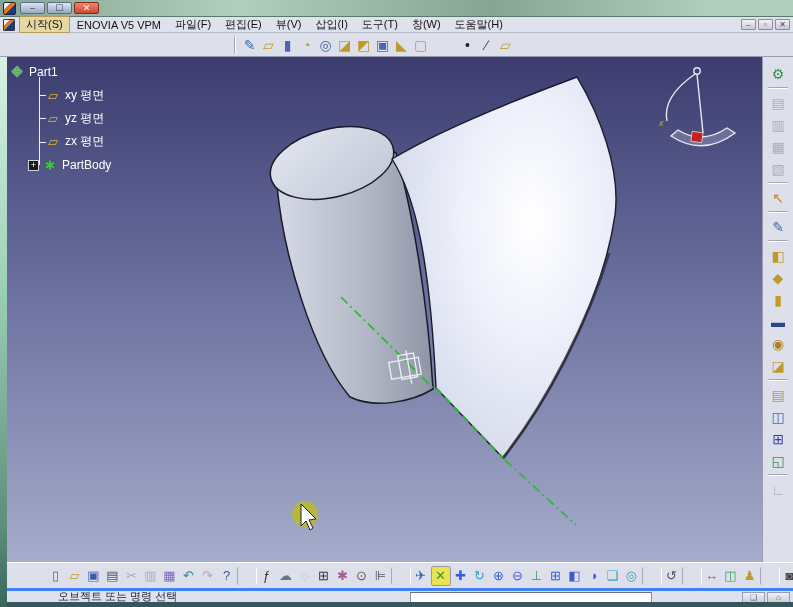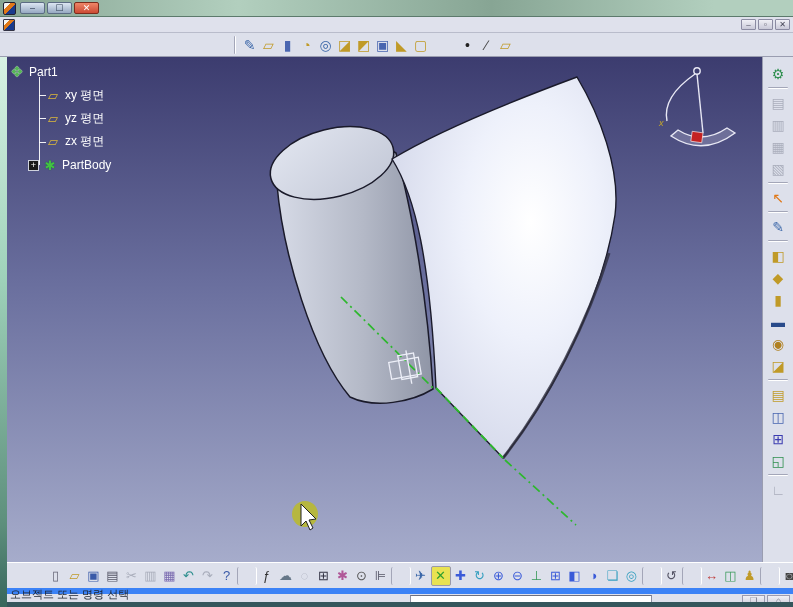--- a/index.html
+++ b/index.html
@@ -71,22 +71,22 @@
     display:flex;flex-direction:column;align-items:center;padding-top:6px;box-sizing:border-box;gap:1px;}
   .right-toolbar .tbi{width:21px;height:21px;font-size:14px;}
   .right-toolbar .k-sep{width:20px;height:0;border-top:1px solid #a3a6b8;border-bottom:1px solid #fff;margin:2px 0;}
 
   
   .toolbar-bottom{height:26px;background:var(--toolbar-bg);border-top:1px solid #fff;
     display:flex;align-items:center;padding-left:46px;box-sizing:border-box;}
   .toolbar-bottom .tbi{width:18px;height:18px;font-size:13px;margin:0 .5px;}
 
   
-  .statusbar{height:14px;background:var(--menu-bg);position:relative;display:flex;align-items:flex-end;
-    border-top:6px solid #3b82f6;box-sizing:border-box;font-size:11px;color:var(--status-text);}
+  .statusbar{height:14px;background:var(--menu-bg);position:relative;display:flex;align-items:center;
+    border-top:3px solid #3b82f6;box-sizing:border-box;font-size:11px;color:var(--status-text);padding-left:48px;}
   .status-msg{margin-left:10px;white-space:nowrap;}
   .cmd-input{position:absolute;left:410px;top:1px;width:236px;height:10px;border:1px solid #8b8ea0;
     border-top-color:#6c6f80;background:#fff;font-size:9px;padding:0 2px;}
   .status-btns{position:absolute;right:3px;top:1px;display:flex;gap:2px;}
   .sbtn{width:23px;height:11px;display:flex;align-items:center;justify-content:center;font-size:8px;color:#667;
     background:linear-gradient(180deg,#f0f0f6,#cdcdda);border:1px solid #9a9ab0;box-sizing:border-box;}
 
   .left-strip{position:absolute;left:0;top:57px;width:7px;height:550px;z-index:50;
     background:linear-gradient(180deg,#d8f2e4,var(--edge-strip) 40%,#5d8f7c 85%,#37665c);}
   .bottom-strip{position:absolute;left:0;bottom:0;width:100%;height:5px;background:#35565c;z-index:40;}
@@ -100,20 +100,32 @@
     <span class="app-icon"></span>
     <span class="win-btns">
       <span class="wbtn">–</span>
       <span class="wbtn">☐</span>
       <span class="wbtn close">✕</span>
     </span>
   </div>
 
   <div class="menubar">
     <span class="doc-icon"></span>
+    <span class="menus">
+
+    <span class="menu-item highlighted">시작(S)</span>
+        <span class="menu-item">ENOVIA V5 VPM</span>
+        <span class="menu-item">파일(F)</span>
+        <span class="menu-item">편집(E)</span>
+        <span class="menu-item">뷰(V)</span>
+        <span class="menu-item">삽입(I)</span>
+        <span class="menu-item">도구(T)</span>
+        <span class="menu-item">창(W)</span>
+        <span class="menu-item">도움말(H)</span>
+      </span>
     <span class="mdi-btns">
       <span class="mbtn">–</span>
       <span class="mbtn">▫</span>
       <span class="mbtn">✕</span>
     </span>
   </div>
 
   <div class="toolbar-top">
 
   <span class="tbi k-sep"></span>

